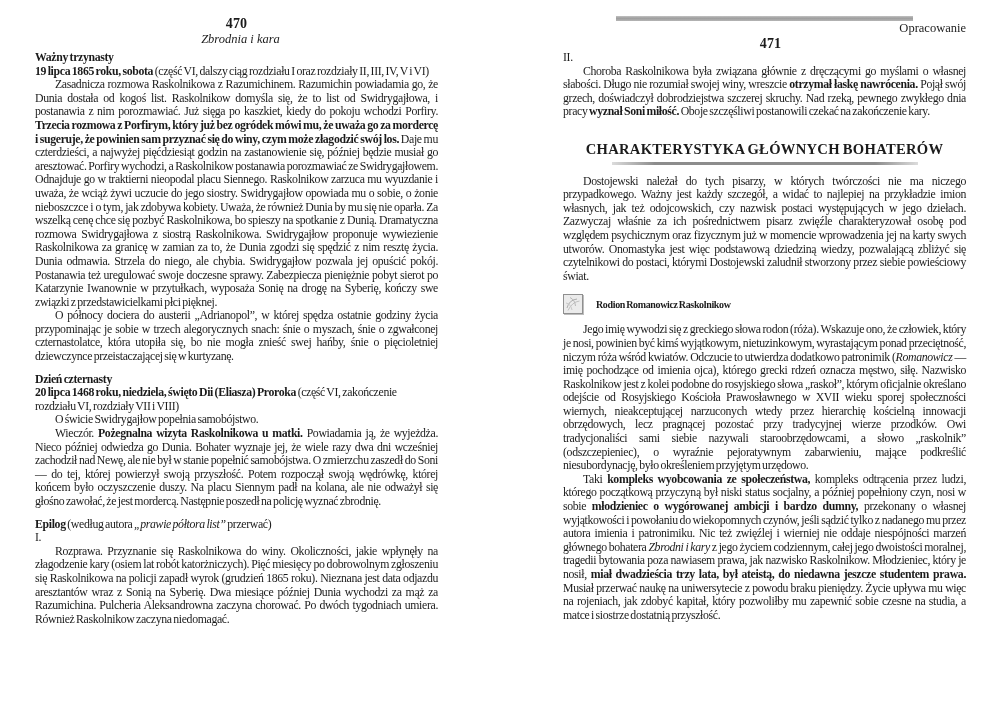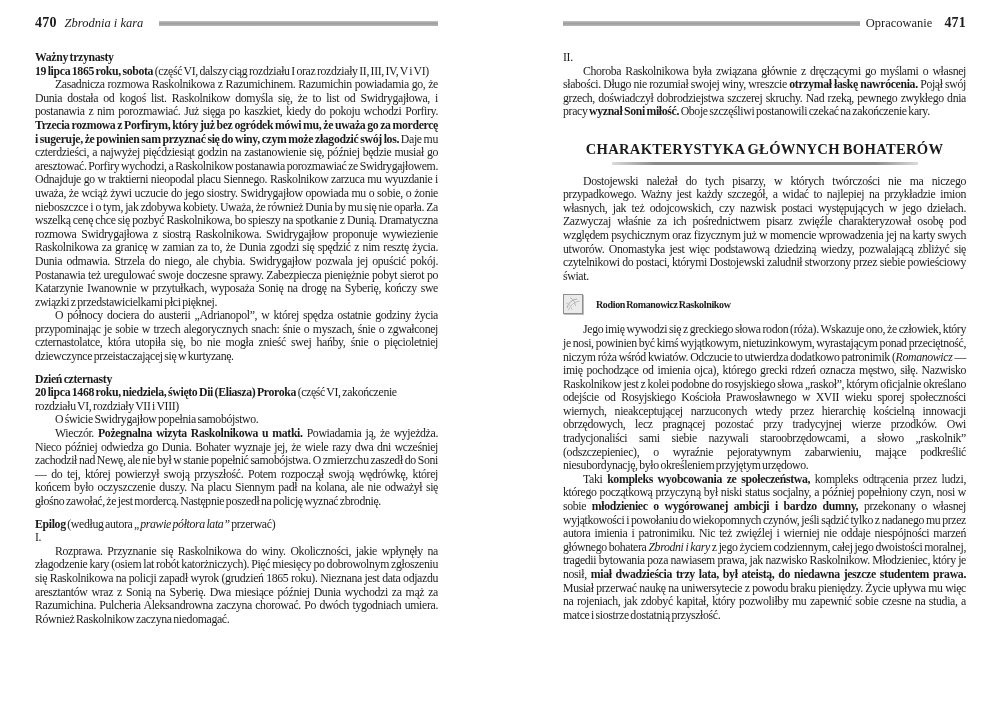--- a/index.html
+++ b/index.html
@@ -7,21 +7,21 @@
     width:1000px;height:712px;background:#ffffff;overflow:hidden;
     font-family:"Liberation Serif","DejaVu Serif",serif;
     color:#1b1b1b;
   }
   .spread{position:relative;width:1000px;height:712px;background:#ffffff;}
   .page{position:absolute;top:16px;width:403px;}
   .page-left{left:35px;}
   .page-right{left:563px;}
 
   
-  .running-head{display:flex;align-items:center;margin-bottom:21px;height:14px;}
+  .running-head{display:flex;align-items:center;margin-bottom:21px;height:14px;flex-direction:column;}
   .rh-num{font-weight:bold;font-size:14px;letter-spacing:.2px;}
   .rh-title{font-style:italic;font-size:12.5px;margin-left:8px;}
   .rh-label{font-size:12.5px;}
   .rh-bar{height:5px;background:linear-gradient(180deg,#c2c2c2,#9d9d9d 45%,#b5b5b5);}
   .rh-bar-left{flex:1;margin-left:16px;}
   .rh-bar-right{width:297px;flex:none;}
   .page-right .rh-label{margin-left:auto;}
   .page-right .rh-num{margin-left:12px;}
 
   
@@ -61,21 +61,21 @@
     </div>
     <div class="page-body">
         <p class="block label"><span class="s-b">Ważny trzynasty</span></p>
         <p class="block label"><span class="s-b">19 lipca 1865 roku, sobota </span><span>(część VI, dalszy ciąg rozdziału I oraz rozdziały II, III, IV, V i VI)</span></p>
         <p class="block para"><span>Zasadnicza rozmowa Raskolnikowa z Razumichinem. Razumichin powiadamia go, że Dunia dostała od kogoś list. Raskolnikow domyśla się, że to list od Swidrygajłowa, i postanawia z nim porozmawiać. Już sięga po kaszkiet, kiedy do pokoju wchodzi Porfiry. </span><span class="s-b">Trzecia rozmowa z Porfirym, który już bez ogródek mówi mu, że uważa go za mordercę i sugeruje, że powinien sam przyznać się do winy, czym może złagodzić swój los.</span><span> Daje mu czterdzieści, a najwyżej pięćdziesiąt godzin na zastanowienie się, później będzie musiał go aresztować. Porfiry wychodzi, a Raskolnikow postanawia porozmawiać ze Swidrygajłowem. Odnajduje go w traktierni nieopodal placu Siennego. Raskolnikow zarzuca mu wyuzdanie i uważa, że wciąż żywi uczucie do jego siostry. Swidrygajłow opowiada mu o sobie, o żonie nieboszczce i o tym, jak zdobywa kobiety. Uważa, że również Dunia by mu się nie oparła. Za wszelką cenę chce się pozbyć Raskolnikowa, bo spieszy na spotkanie z Dunią. Dramatyczna rozmowa Swidrygajłowa z siostrą Raskolnikowa. Swidrygajłow proponuje wywiezienie Raskolnikowa za granicę w zamian za to, że Dunia zgodzi się spędzić z nim resztę życia. Dunia odmawia. Strzela do niego, ale chybia. Swidrygajłow pozwala jej opuścić pokój. Postanawia też uregulować swoje doczesne sprawy. Zabezpiecza pieniężnie pobyt sierot po Katarzynie Iwanownie w przytułkach, wyposaża Sonię na drogę na Syberię, kończy swe związki z przedstawicielkami płci pięknej.</span></p>
         <p class="block para"><span>O północy dociera do austerii „Adrianopol”, w której spędza ostatnie godziny życia przypominając je sobie w trzech alegorycznych snach: śnie o myszach, śnie o zgwałconej czternastolatce, która utopiła się, bo nie mogła znieść swej hańby, śnie o pięcioletniej dziewczynce przeistaczającej się w kurtyzanę.</span></p>
         <p class="block label spaced"><span class="s-b">Dzień czternasty</span></p>
         <p class="block label"><span class="s-b">20 lipca 1468 roku, niedziela, święto Dii (Eliasza) Proroka </span><span>(część VI, zakończenie rozdziału VI, rozdziały VII i VIII)</span></p>
         <p class="block para"><span>O świcie Swidrygajłow popełnia samobójstwo.</span></p>
         <p class="block para"><span>Wieczór. </span><span class="s-b">Pożegnalna wizyta Raskolnikowa u matki.</span><span> Powiadamia ją, że wyjeżdża. Nieco później odwiedza go Dunia. Bohater wyznaje jej, że wiele razy dwa dni wcześniej zachodził nad Newę, ale nie był w stanie popełnić samobójstwa. O zmierzchu zaszedł do Soni — do tej, której powierzył swoją przyszłość. Potem rozpoczął swoją wędrówkę, której końcem było oczyszczenie duszy. Na placu Siennym padł na kolana, ale nie odważył się głośno zawołać, że jest mordercą. Następnie poszedł na policję wyznać zbrodnię.</span></p>
-        <p class="block label spaced"><span class="s-b">Epilog </span><span>(według autora </span><span class="s-i">„prawie półtora lata”</span><span> przerwać)</span></p>
+        <p class="block label spaced"><span class="s-b">Epilog </span><span>(według autora </span><span class="s-i">„prawie półtora list”</span><span> przerwać)</span></p>
         <p class="block label"><span>I.</span></p>
         <p class="block para"><span>Rozprawa. Przyznanie się Raskolnikowa do winy. Okoliczności, jakie wpłynęły na złagodzenie kary (osiem lat robót katorżniczych). Pięć miesięcy po dobrowolnym zgłoszeniu się Raskolnikowa na policji zapadł wyrok (grudzień 1865 roku). Nieznana jest data odjazdu aresztantów wraz z Sonią na Syberię. Dwa miesiące później Dunia wychodzi za mąż za Razumichina. Pulcheria Aleksandrowna zaczyna chorować. Po dwóch tygodniach umiera. Również Raskolnikow zaczyna niedomagać.</span></p>
       </div>
   </div>
 
   <div class="page page-right">
     <div class="running-head">
       <span class="rh-bar rh-bar-right"></span>
       <span class="rh-label">Opracowanie</span>
       <span class="rh-num">471</span>

